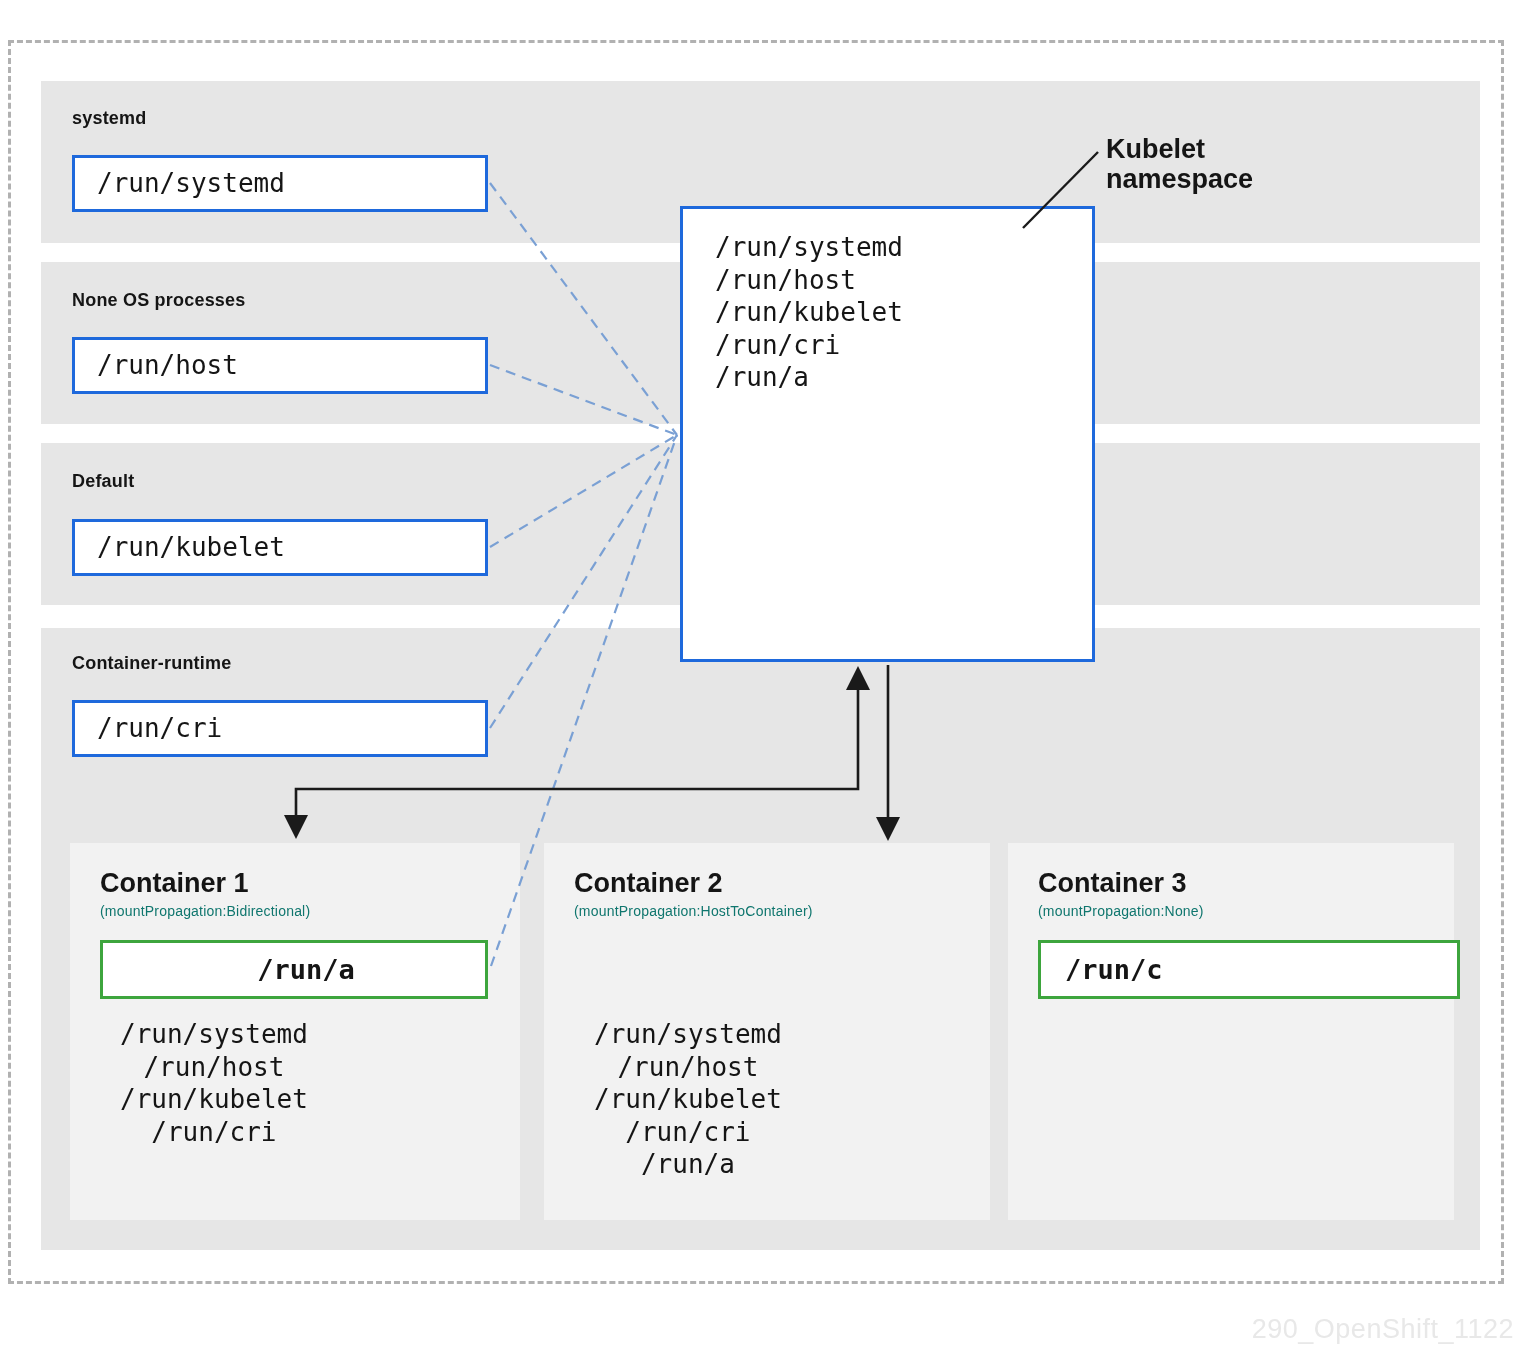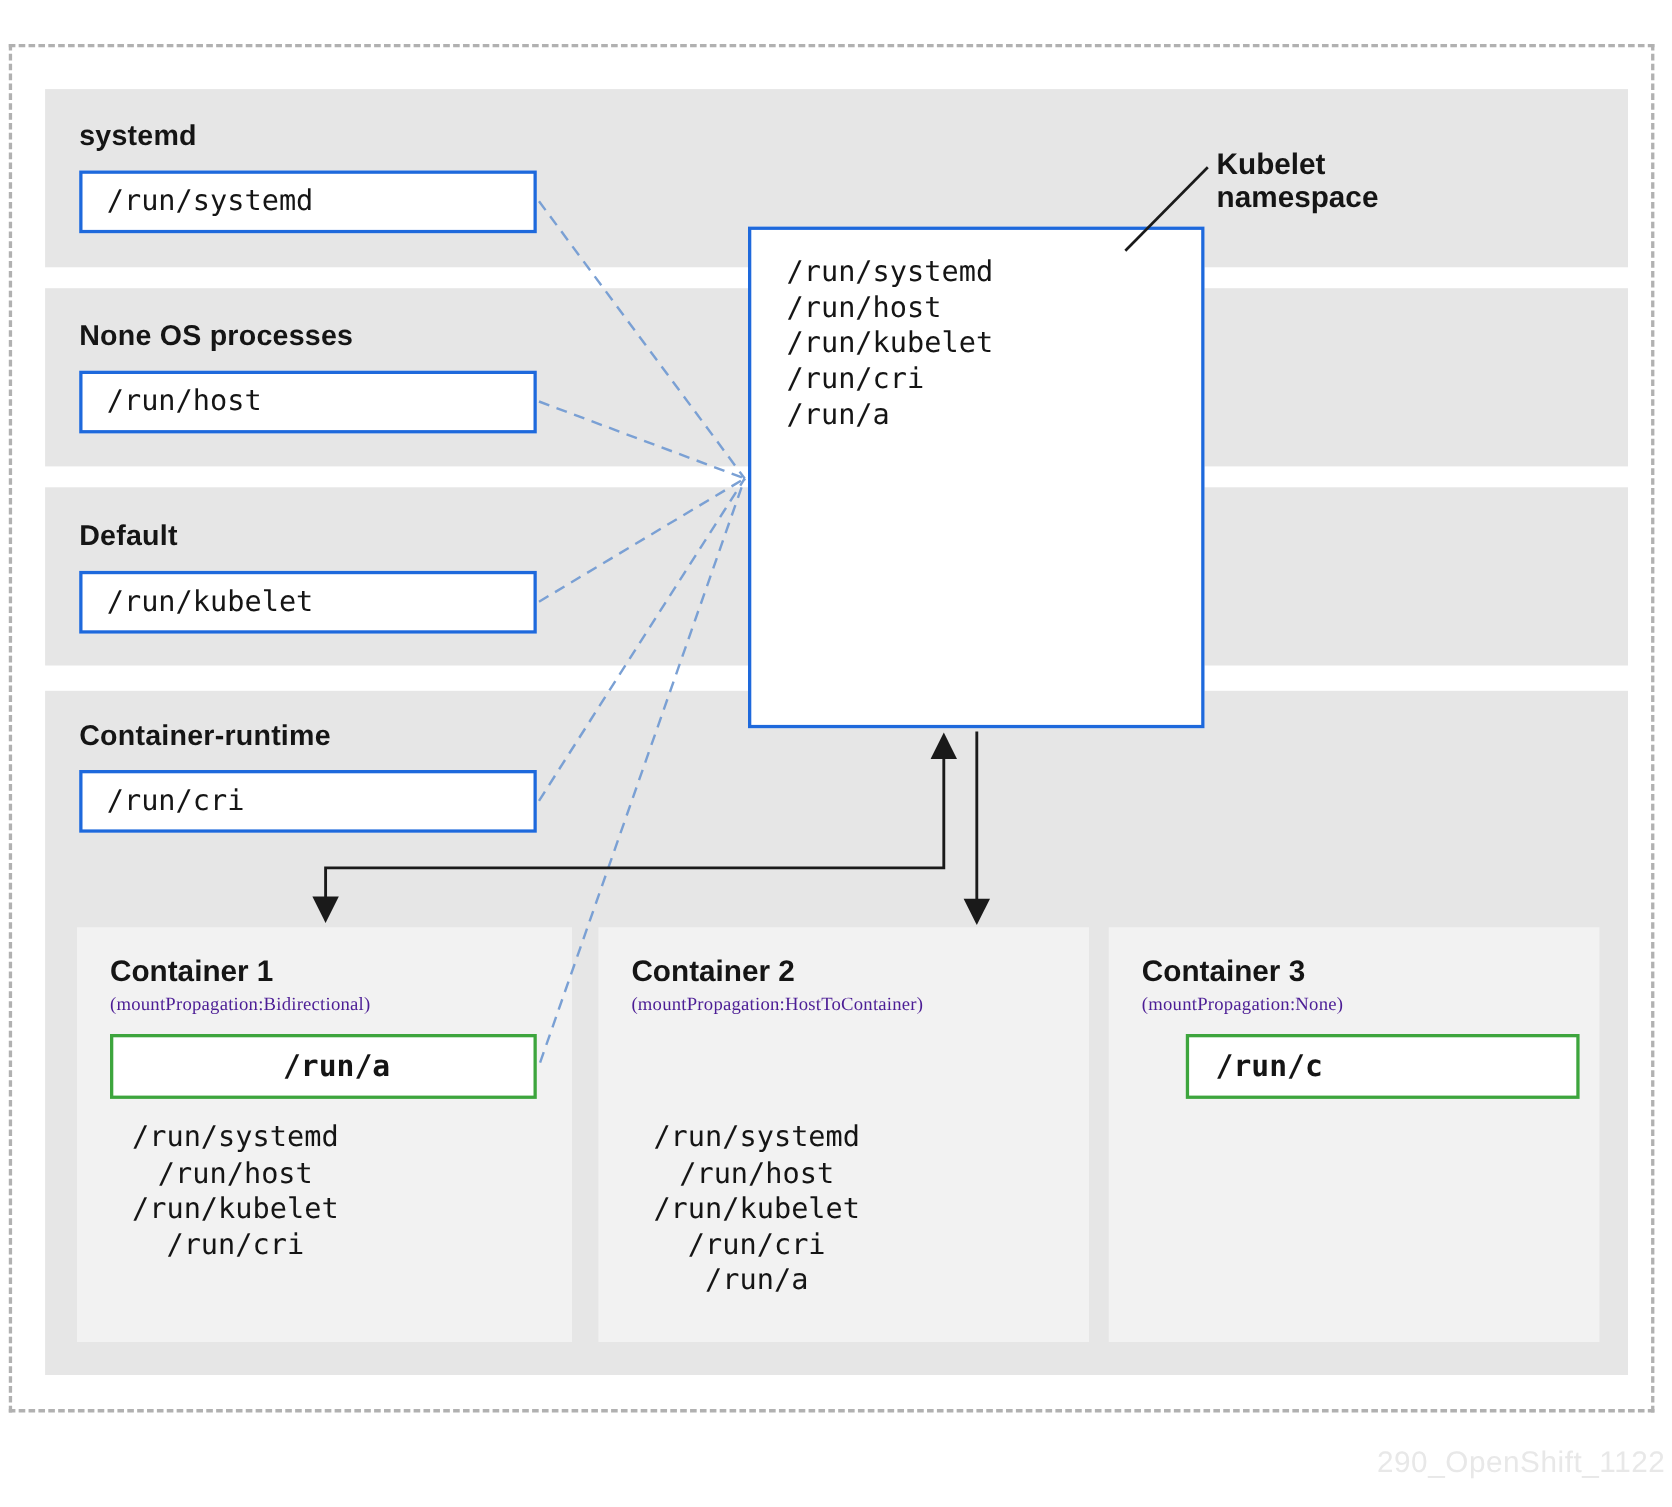--- a/index.html
+++ b/index.html
@@ -26,21 +26,21 @@
     background: var(--band_gray, #e6e6e6);
   }
   .band1 { top: 81px;  height: 162px; }
   .band2 { top: 262px; height: 162px; }
   .band3 { top: 443px; height: 162px; }
   .band4 { top: 628px; height: 622px; }
 
   .row-label {
     position: absolute;
     left: 72px;
-    font-size: 26px;
+    font-size: 18px;
     font-weight: bold;
     letter-spacing: 0.2px;
   }
   .path-box {
     position: absolute;
     left: 72px;
     width: 416px; height: 57px;
     background: #ffffff;
     border: 3px solid var(--accent_blue, #1e69dc);
     box-sizing: border-box;
@@ -93,44 +93,44 @@
   .panel-title {
     position: absolute;
     left: 30px; top: 25px;
     font-size: 27px;
     font-weight: bold;
     white-space: nowrap;
   }
   .panel-subtitle {
     position: absolute;
     left: 30px; top: 60px;
-    font-family: Liberation Serif, serif;
-    font-size: 17px;
+    font-family: Liberation Sans, sans-serif;
+    font-size: 14px;
     letter-spacing: 0.2px;
-    color: #4c1d95;
+    color: #0f766e;
     white-space: nowrap;
   }
   .mount-box {
     position: absolute;
     left: 30px; top: 97px;
     height: 59px;
     background: #ffffff;
     border: 3px solid var(--green, #3da53d);
     box-sizing: border-box;
     font-family: "DejaVu Sans Mono", "Liberation Mono", monospace;
     font-size: 27px;
     font-weight: bold;
     line-height: 53px;
     padding-left: 24px;
     white-space: nowrap;
     overflow: hidden;
   }
   .panel1 .mount-box { width: 388px; }
   .panel2 .mount-box { width: 390px; }
-  .panel3 .mount-box { width: 358px; margin-left: 40px; }
+  .panel3 .mount-box { width: 422px; }
 
   .panel ul.propagated {
     list-style: none;
     margin: 0;
     position: absolute;
     left: 50px; top: 175px;
     padding: 0;
   }
   .panel ul.propagated li {
     font-family: "DejaVu Sans Mono", "Liberation Mono", monospace;

